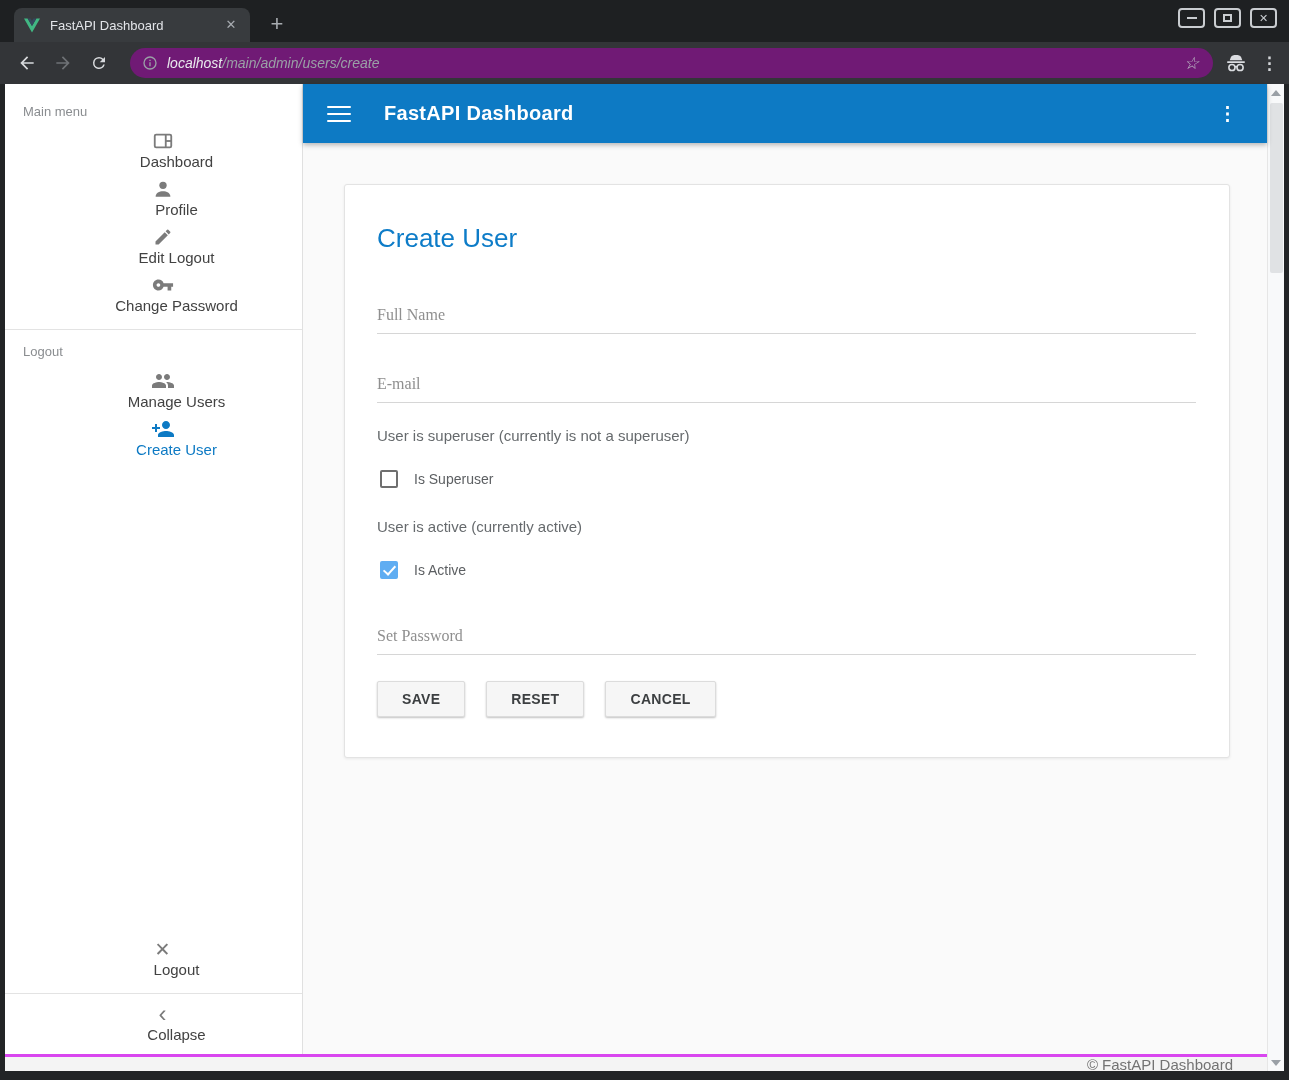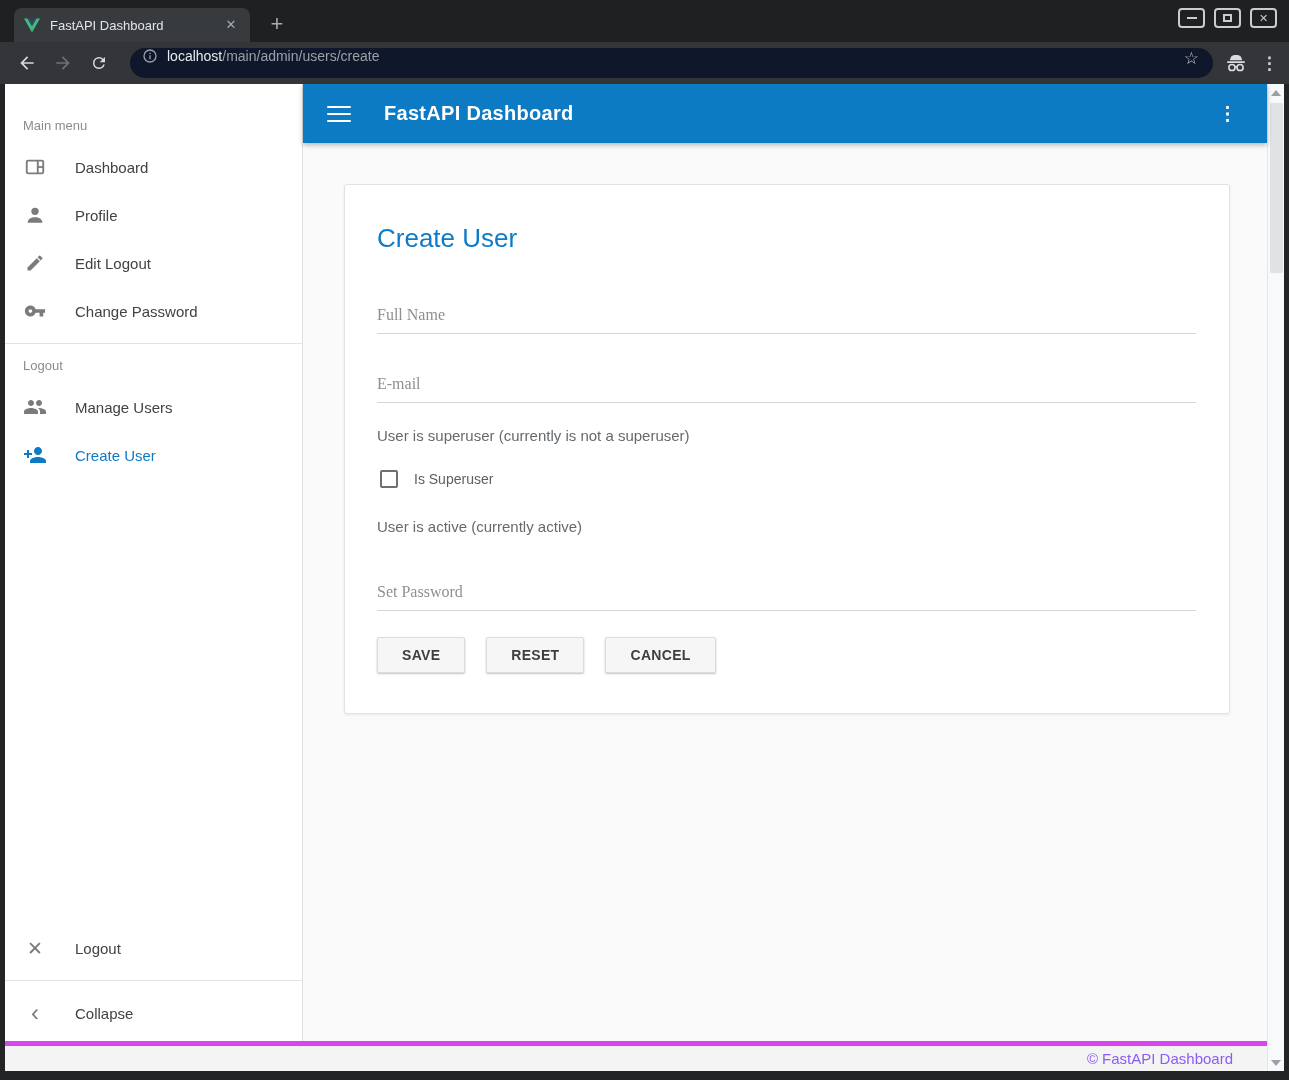--- a/index.html
+++ b/index.html
@@ -12,37 +12,37 @@
   .tab-title { flex:1; margin-left:10px; font-size:13px; color:#e2e4e8; white-space:nowrap; overflow:hidden; }
   .tab-close { width:18px; height:18px; color:#a7abb0; font-size:13px; line-height:18px; text-align:center; border-radius:50%; cursor:pointer; }
   .newtab { width:30px; height:30px; margin:0 0 2px 12px; color:#a7abb0; font-size:22px; font-weight:400; text-align:center; line-height:28px; }
   .wincontrols { position:absolute; top:8px; right:12px; display:flex; gap:9px; }
   .winbtn { width:27px; height:20px; border:2px solid #c9ccd0; border-radius:4px; color:#c9ccd0; display:flex; align-items:center; justify-content:center; font-size:11px; }
   .winbtn .minline { width:10px; height:2px; background:#c9ccd0; }
   .winbtn .maxbox { width:9px; height:8px; border:2px solid #c9ccd0; }
 
   .toolbar { position:absolute; top:42px; left:0; right:0; height:42px; background:#333538; display:flex; align-items:center; padding:0 12px; }
   .navicon { width:30px; height:30px; display:flex; align-items:center; justify-content:center; margin-right:6px; }
-  .urlbar { flex:1; height:30px; margin:0 10px; background:#0f172a; border-radius:15px; display:flex; align-items:flex-start; padding:0 12px; }
+  .urlbar { flex:1; height:30px; margin:0 10px; background:#701a75; border-radius:15px; display:flex; align-items:center; padding:0 12px;font-style:italic; }
   .url-text { flex:1; margin-left:9px; font-size:14px; white-space:nowrap; overflow:hidden; }
   .url-host { color:#e8eaed; }
   .url-path { color:#9aa0a6; }
   .star { color:#c3c7cc; font-size:17px; padding:0 2px; }
   .tool-right { display:flex; align-items:center; gap:14px; margin-left:2px; }
   .kebab-dark { color:#d5d7da; font-size:17px; font-weight:bold; letter-spacing:0; width:16px; text-align:center; }
 
   
   .viewport { position:absolute; top:84px; left:5px; right:5px; bottom:9px; display:flex; background:#fafafa; }
   .page-body { flex:1; display:flex; flex-direction:column; min-width:0; }
   .page-row { flex:1; display:flex; min-height:0; }
 
   
-  .sidebar { width:298px; background:#ffffff; border-right:1px solid #e0e0e0; display:flex; flex-direction:column; padding-top:28px; }
+  .sidebar { width:298px; background:#ffffff; border-right:1px solid #e0e0e0; display:flex; flex-direction:column; padding-top:14px; }
   .section-label { font-size:13px; color:#8a8d90; margin:6px 0 10px 18px; }
-  .side-item { height:48px; display:flex; align-items:center; padding-left:18px; color:#424242; cursor:pointer; }
+  .side-item { height:48px; display:flex; align-items:center; padding-left:18px; color:#424242; cursor:pointer;flex-direction:column; }
   .side-item .sicon { width:24px; height:24px; color:#7b7b7b; display:flex; align-items:center; justify-content:center; }
   .side-item .slabel { margin-left:28px; font-size:15px; }
   .side-item.active { color:#0d7ac4; }
   .side-item.active .sicon { color:#0d7ac4; }
   .divider { height:1px; background:#e3e3e3; margin:8px 0; }
   .side-bottom { margin-top:auto; padding-bottom:4px; }
   .glyph-x { font-size:19px; color:#707478; }
   .glyph-chev { font-size:24px; color:#707478; line-height:20px; }
 
   
@@ -65,21 +65,21 @@
   .cb { width:18px; height:18px; border:2px solid #6f6f6f; border-radius:2px; margin-left:3px; position:relative; flex:none; }
   .cb.checked { border-color:#5fadf2; background:#5fadf2; }
   .cb.checked::after { content:""; position:absolute; left:4px; top:0px; width:5px; height:10px; border:solid #ffffff; border-width:0 2px 2px 0; transform:rotate(42deg); }
   .cblabel { margin-left:16px; font-size:14px; color:#5c5f62; }
   .pw1 { margin-top:48px; }
   .pw2 { margin-top:42px; }
   .btnrow { margin-top:26px; display:flex; gap:21px; }
   .btn { background:#f6f6f6; border:1px solid #dcdcdc; border-radius:2px; box-shadow:0 1px 2px rgba(0,0,0,0.24); padding:9px 24px; font-size:14px; font-weight:bold; letter-spacing:0.3px; color:#3c3f41; cursor:pointer; font-family:"Liberation Sans", sans-serif; }
 
   
-  .footer { height:30px; background:#f4f4f4; border-top:5px solid #d946ef; display:flex; align-items:center; justify-content:flex-end; padding-right:34px; font-size:15px; color:#8b5cf6; }
+  .footer { height:17px; background:#f4f4f4; border-top:3px solid #d946ef; display:flex; align-items:center; justify-content:flex-end; padding-right:34px; font-size:15px; color:#737373; }
 
   
   .scrollbar { width:17px; background:#f8f9fa; border-left:1px solid #e6e6e6; display:flex; flex-direction:column; align-items:center; }
   .scroll-arrow { width:17px; height:17px; display:flex; align-items:center; justify-content:center; }
   .tri-up { width:0; height:0; border-left:5px solid transparent; border-right:5px solid transparent; border-bottom:6px solid #9aa0a6; }
   .tri-down { width:0; height:0; border-left:5px solid transparent; border-right:5px solid transparent; border-top:6px solid #9aa0a6; }
   .scroll-thumb { width:13px; height:170px; background:#e0e2e4; border-radius:2px; margin-top:2px; }
   .scroll-fill { flex:1; }
 </style>
 </head>
@@ -248,20 +248,24 @@
                 <input class="txt-input" type="text" placeholder="E-mail" style="">
               </div>
 
               <div class="hint">User is superuser (currently is not a superuser)</div>
               <div class="cbrow">
                 <span class="cb"></span>
                 <span class="cblabel">Is Superuser</span>
               </div>
 
               <div class="hint" style="margin-top:30px;">User is active (currently active)</div>
+              <div class="cbrow">
+                <span class="cb checked"></span>
+                <span class="cblabel">Is Active</span>
+              </div>
 
               <div class="field pw1">
                 <input class="txt-input" type="password" placeholder="Set Password" style="">
               </div>
 
 
               <div class="btnrow">
                 <button class="btn">SAVE</button>
                 <button class="btn">RESET</button>
                 <button class="btn">CANCEL</button>

